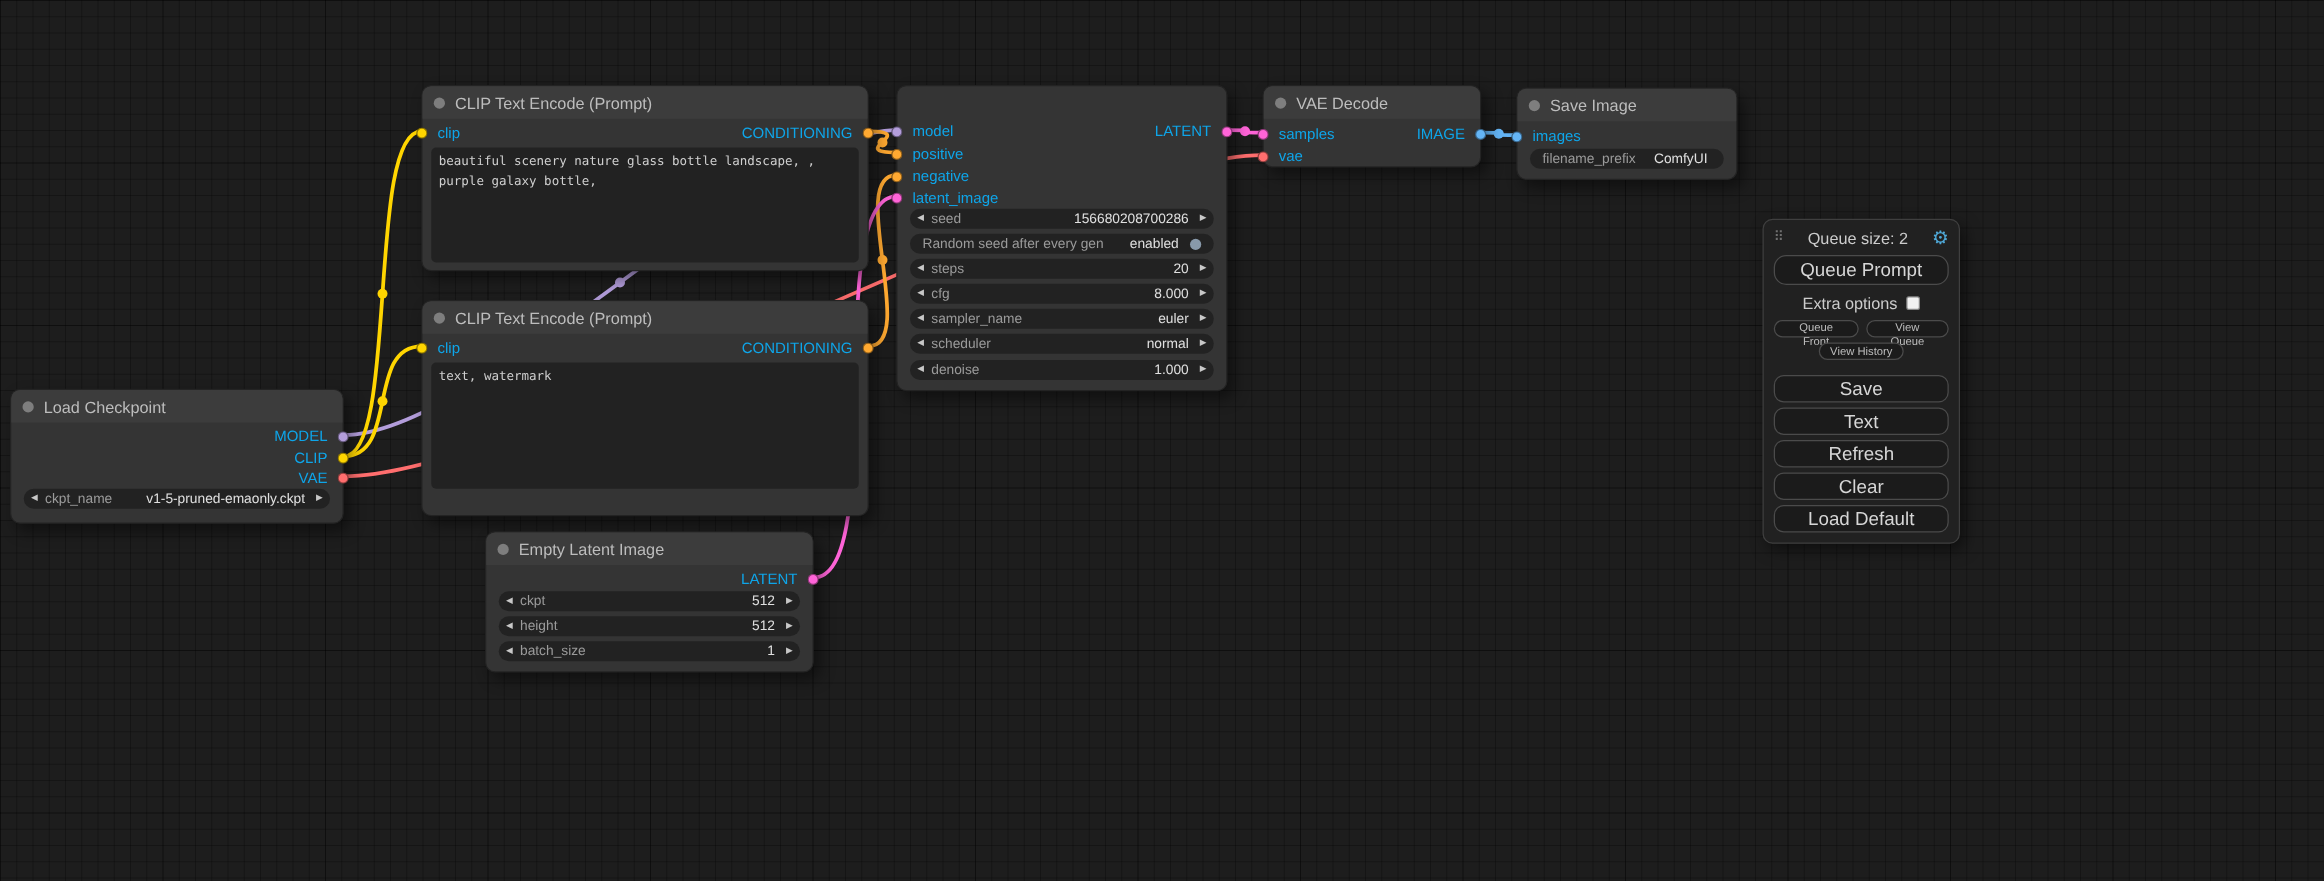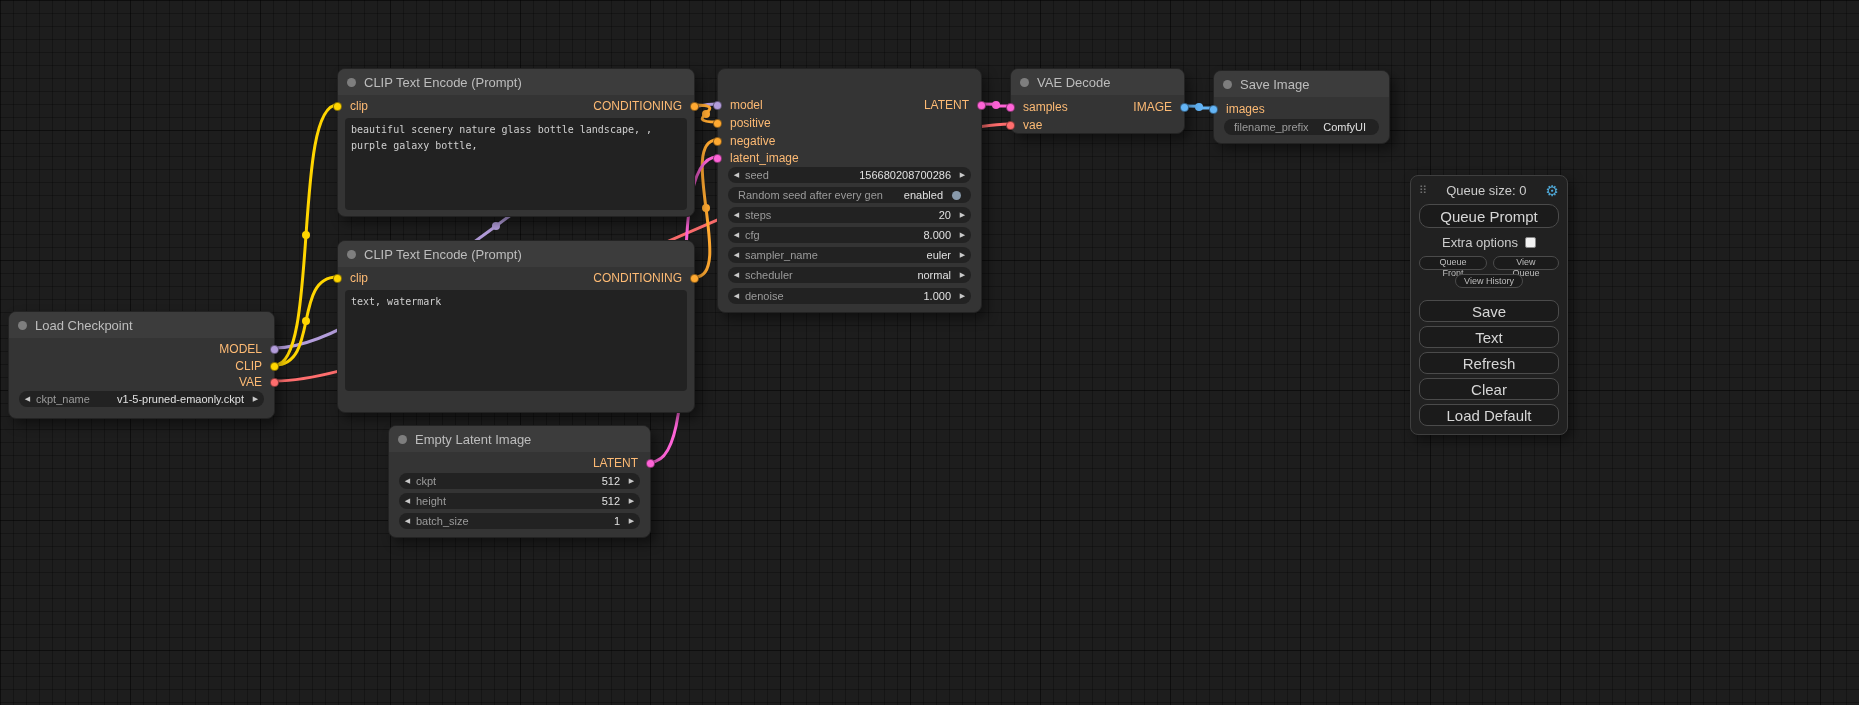--- a/index.html
+++ b/index.html
@@ -41,21 +41,21 @@
     padding-left: 9px;
   }
   .title-dot {
     width: 9px; height: 9px; border-radius: 50%;
     background: #7e7e7e; flex: 0 0 auto;
   }
   .title-text { font-size: 13px; color: #bdbdbd; white-space: nowrap; }
 
   .slot {
     position: absolute; left: 0; width: 100%; height: 16px;
-    line-height: 16px; font-size: 12px; color: #fdba74;
+    line-height: 16px; font-size: 12px; color: #0ea5e9;
   }
   .slot .dot {
     position: absolute; top: 3.5px; width: 9px; height: 9px;
     border-radius: 50%; border: 1px solid rgba(0,0,0,0.45);
   }
   .slot.in .dot { left: -5px; }
   .slot.in .label { padding-left: 12px; }
   .slot.out { text-align: right; }
   .slot.out .dot { right: -5px; }
   .slot.out .label { padding-right: 12px; }
@@ -333,21 +333,21 @@
     </div>
     <div class="widget noarrow" style="top:48px">
       <span class="wlabel">filename_prefix</span>
       <span class="wvalue">ComfyUI</span>
     </div>
   </div>
 
   <div class="queue-panel">
     <div class="queue-header">
       <span class="drag-handle">⠿</span>
-      <span class="queue-size">Queue size: 0</span>
+      <span class="queue-size">Queue size: 2</span>
       <span class="gear" style="color: rgb(79, 169, 216);">⚙</span>
     </div>
     <button class="btn-queue-prompt">Queue Prompt</button>
     <div class="extra-row">
       <span>Extra options</span>
       <span class="checkbox"></span>
     </div>
     <div class="small-row">
       <button class="btn-small">Queue Front</button>
       <button class="btn-small">View Queue</button>

